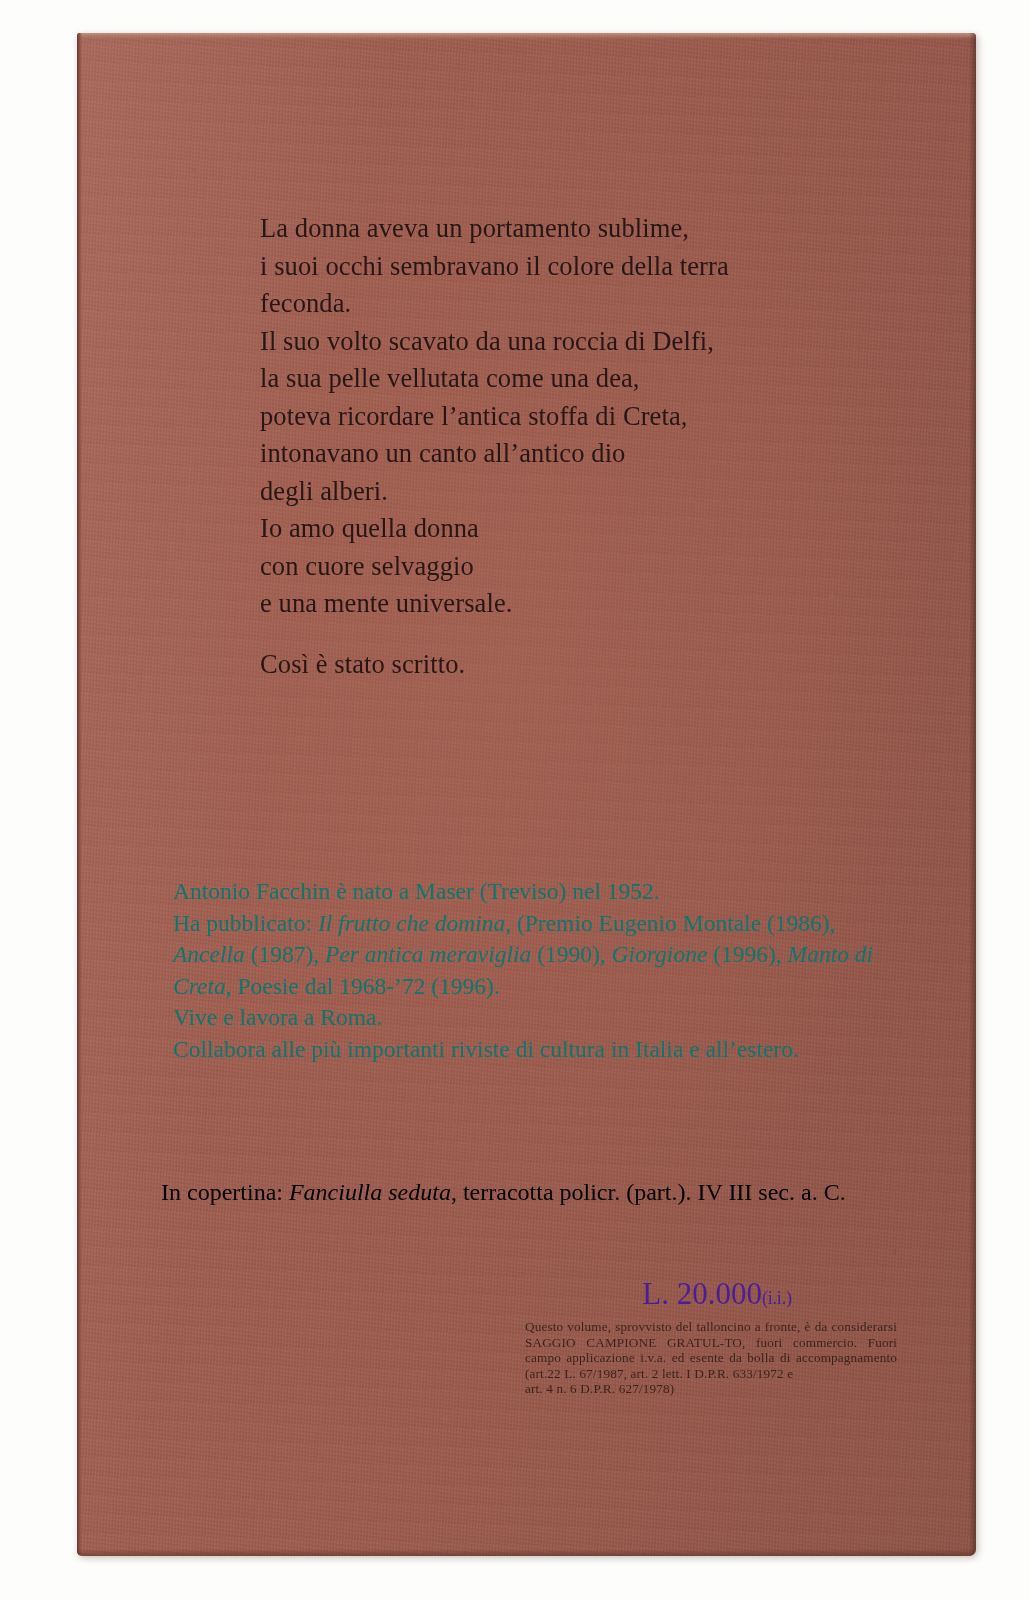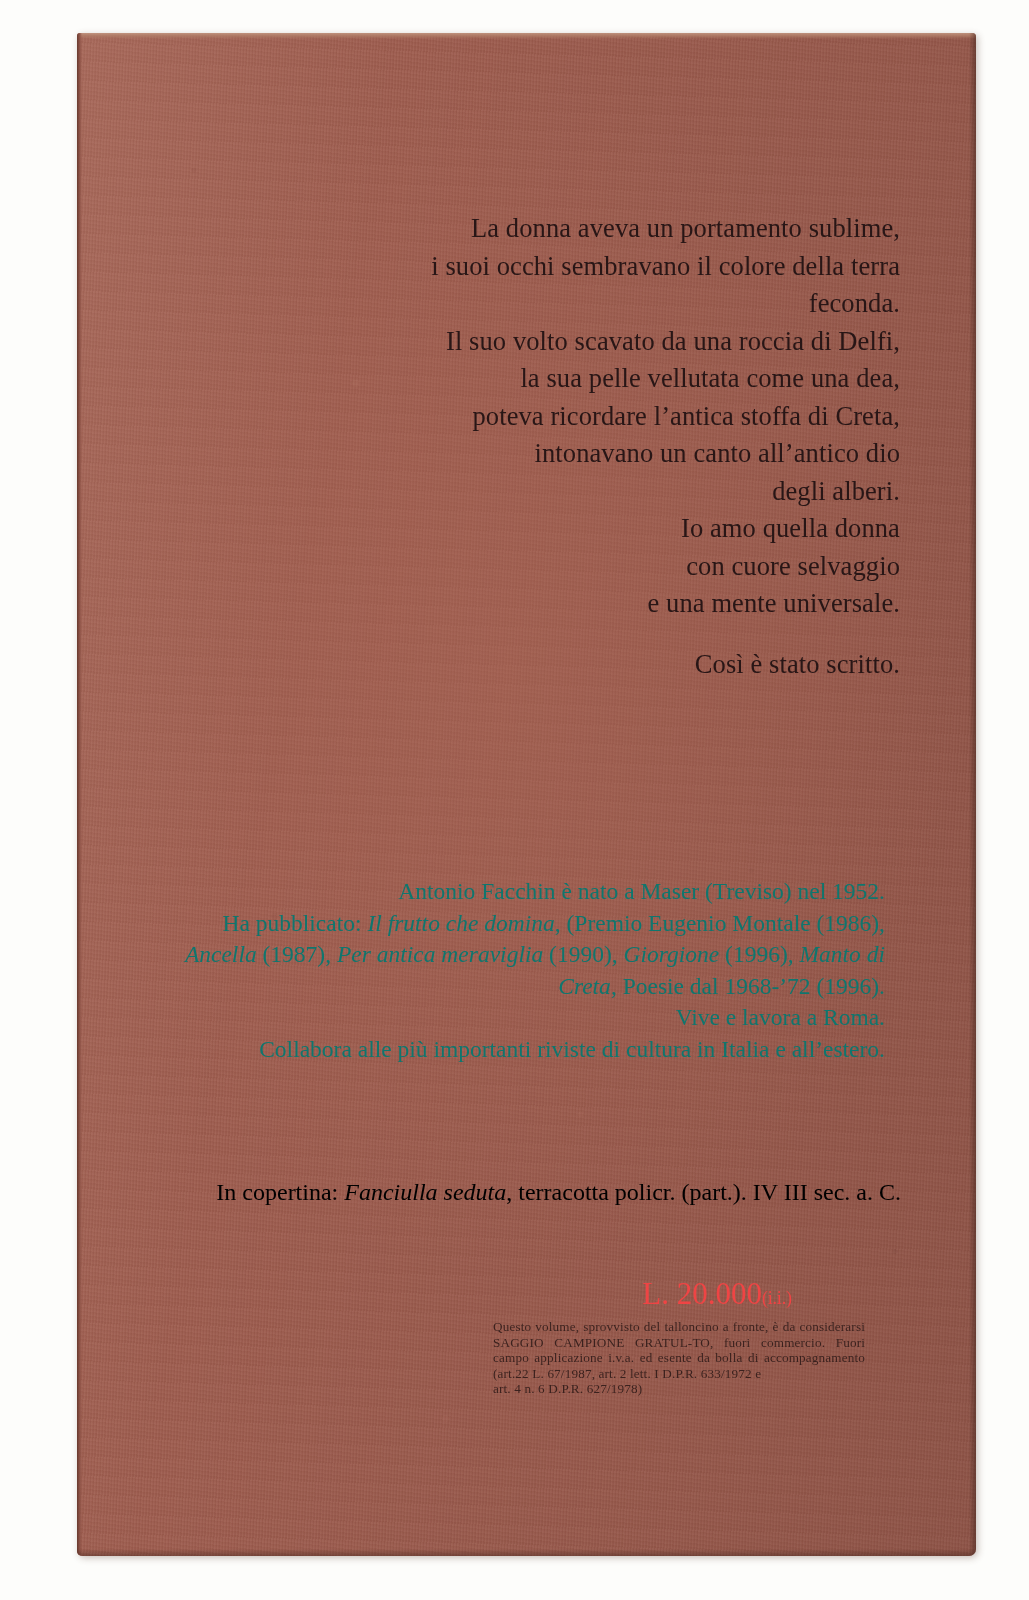--- a/index.html
+++ b/index.html
@@ -88,21 +88,20 @@
     position: absolute;
     left: 0; right: 0; bottom: 0;
     height: 7px;
     background: linear-gradient(0deg, rgba(70,38,30,0.45) 0%, rgba(158,92,78,0) 100%);
   }
 
   
   .ink {
     color: #241414;
     position: absolute;
-    text-align: right;
   }
 
   .poem {
     left: 183px;
     top: 177px;
     width: 640px;
     font-size: 26.5px;
     line-height: 37.5px;
     letter-spacing: 0.1px;
     color: #281616;
@@ -129,29 +128,29 @@
   }
   .cover-credit i { font-style: italic; }
 
   .price {
     left: 430px;
     top: 1243px;
     width: 420px;
     text-align: center;
     font-size: 31px;
     line-height: 36px;
-    color: #ef4444;
+    color: #4c1d95;
   }
   .price .vat {
     font-size: 18px;
     letter-spacing: -0.2px;
   }
 
   .legal {
-    left: 416px;
+    left: 448px;
     top: 1286px;
     width: 372px;
     font-size: 13.2px;
     line-height: 15.6px;
     text-align: justify;
     color: #2e1a18;
     opacity: 0.88;
     letter-spacing: 0.15px;
   }
   .legal .lastline { text-align: left; }

